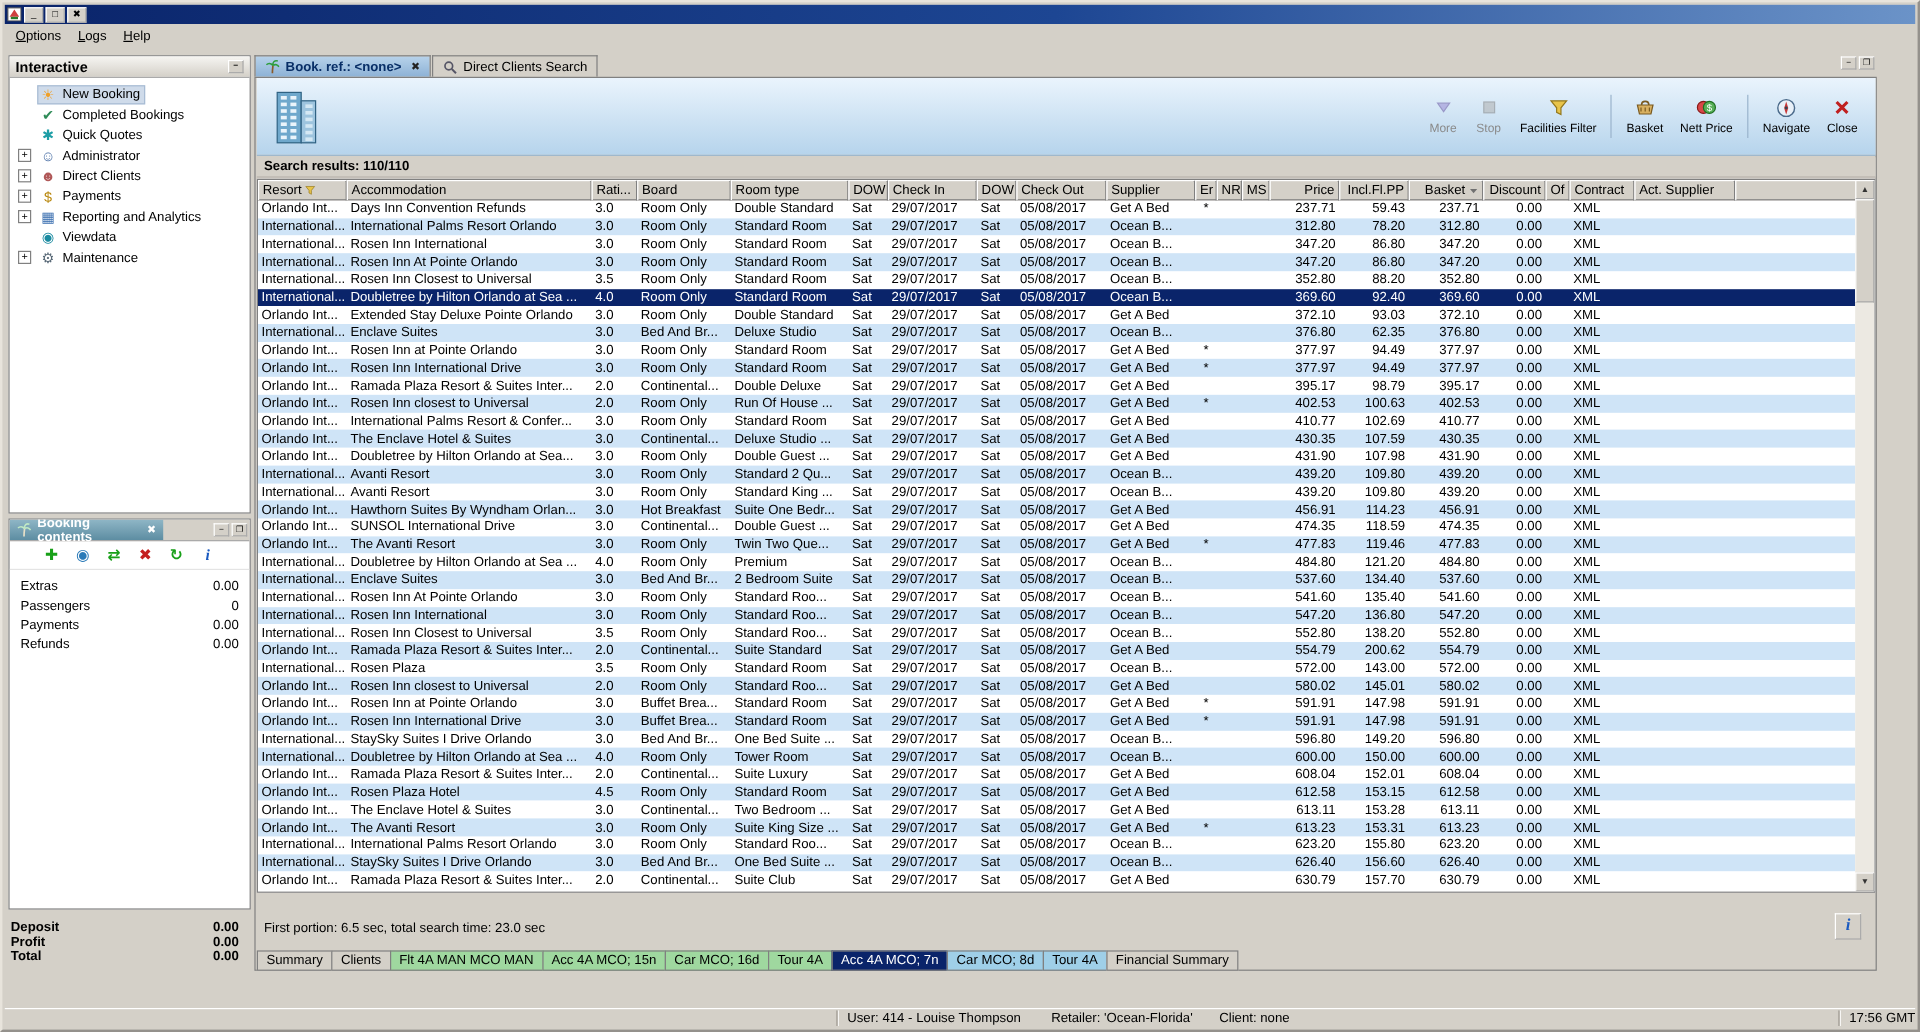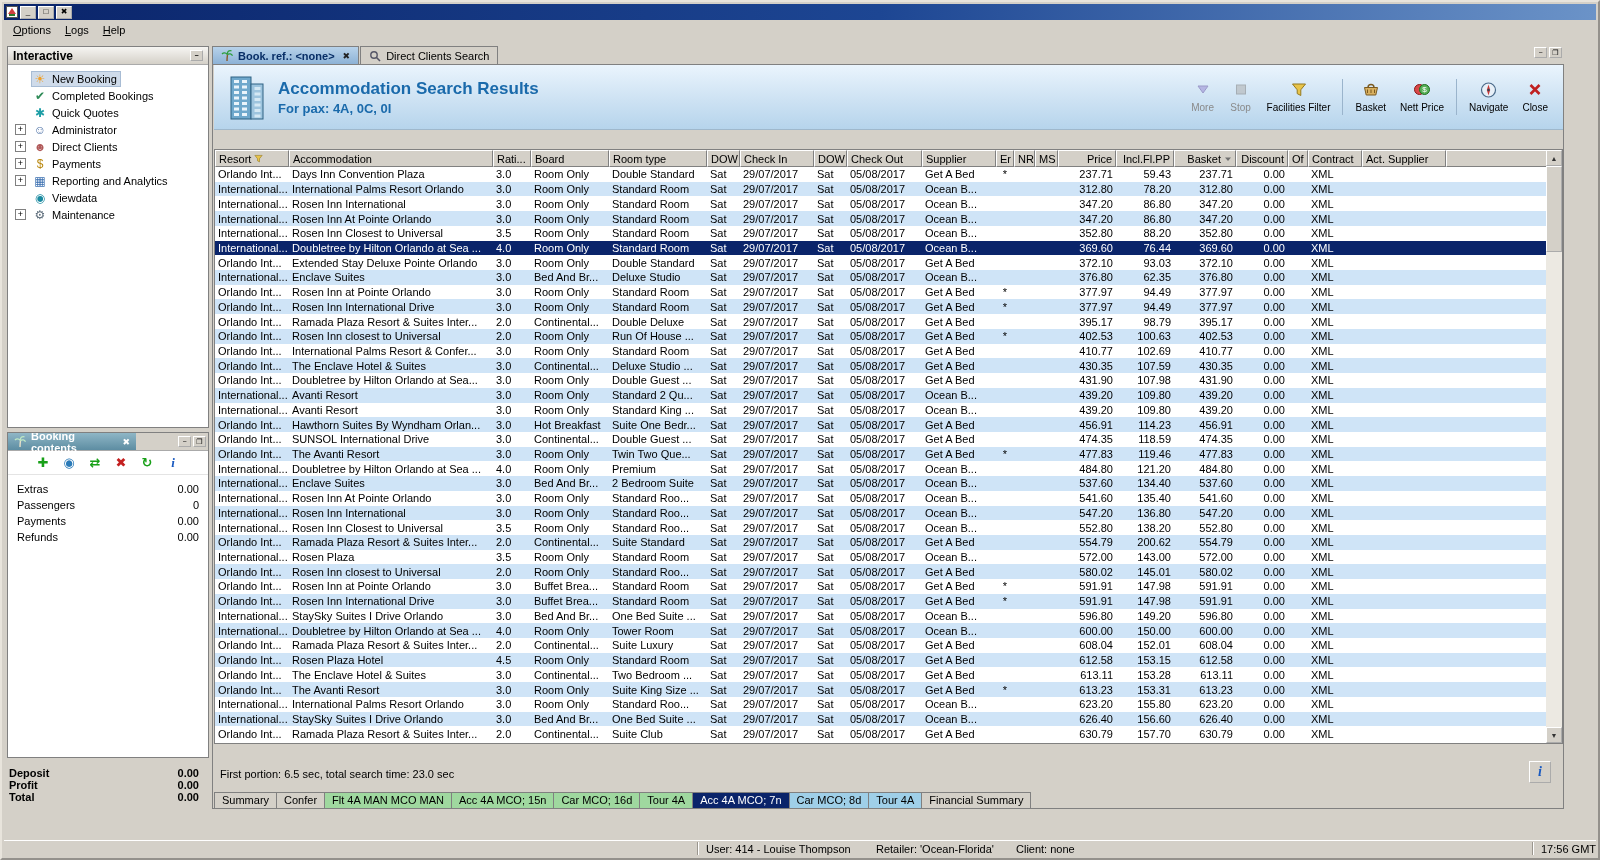--- a/index.html
+++ b/index.html
@@ -325,24 +325,20 @@
             <rect x="6" y="38" width="5" height="3" fill="#eaf4fb"></rect>
             <rect x="14" y="38" width="5" height="3" fill="#eaf4fb"></rect>
             <rect x="26.5" y="12" width="6" height="3" fill="#d4e8f4"></rect>
             <rect x="26.5" y="17.5" width="6" height="3" fill="#d4e8f4"></rect>
             <rect x="26.5" y="23" width="6" height="3" fill="#d4e8f4"></rect>
             <rect x="26.5" y="28.5" width="6" height="3" fill="#d4e8f4"></rect>
             <rect x="26.5" y="34" width="6" height="3" fill="#d4e8f4"></rect>
             <rect x="26.5" y="39.5" width="6" height="3" fill="#d4e8f4"></rect>
           </svg>
         </span>
-      <span class="hdr-titles">
-        <span class="h1">Accommodation Search Results</span>
-        <span class="h2">For pax: 4A, 0C, 0I</span>
-      </span>
       <span class="hbtns">
           <div class="hbtn dim">
             <span class="hicon">
               <svg width="14" height="13" viewBox="0 0 14 13">
                 <path d="M2 3 H12 L7 10 Z" fill="#9a8cd4" stroke="#6a5aa4"></path>
               </svg>
             </span>
             <span class="hlbl">More</span>
           </div>
           <div class="hbtn dim">
@@ -396,20 +392,23 @@
           <div class="hbtn">
             <span class="hicon">
               <svg width="14" height="13" viewBox="0 0 14 13">
                 <path d="M2.5 2 L11.5 11 M11.5 2 L2.5 11" stroke="#c02020" stroke-width="2.6"></path>
               </svg>
             </span>
             <span class="hlbl">Close</span>
           </div>
         </span>
     </div>
+    <div class="results-bar">
+      <span>Search results: 110/110</span>
+    </div>
     <div class="gridwrap">
       <div class="ghead">
           <div class="gh" style="width: 74px;">
             <span>Resort</span>
             <span class="colicon">
               <svg width="9" height="9" viewBox="0 0 16 15">
                 <path d="M1.5 2 H14.5 L9.8 7.8 V13.5 L6.2 11.6 V7.8 Z" fill="#e8c44a" stroke="#93781e"></path>
               </svg>
             </span>
           </div>
@@ -473,21 +472,21 @@
             <span>Contract</span>
           </div>
           <div class="gh" style="width: 84px;">
             <span>Act. Supplier</span>
           </div>
           <div class="gh fill"></div>
         </div>
       <div class="gbody">
           <div class="grow">
             <span class="gcell" style="width: 74px;">Orlando Int...</span>
-            <span class="gcell" style="width: 204px;">Days Inn Convention Plaza</span>
+            <span class="gcell" style="width: 204px;">Days Inn Convention Refunds</span>
             <span class="gcell" style="width: 38px;">3.0</span>
             <span class="gcell" style="width: 78px;">Room Only</span>
             <span class="gcell" style="width: 98px;">Double Standard</span>
             <span class="gcell" style="width: 33px;">Sat</span>
             <span class="gcell" style="width: 74px;">29/07/2017</span>
             <span class="gcell" style="width: 33px;">Sat</span>
             <span class="gcell" style="width: 75px;">05/08/2017</span>
             <span class="gcell" style="width: 74px;">Get A Bed</span>
             <span class="gcell c" style="width: 18px;">*</span>
             <span class="gcell c" style="width: 21px;"></span>
@@ -601,21 +600,21 @@
             <span class="gcell" style="width: 98px;">Standard Room</span>
             <span class="gcell" style="width: 33px;">Sat</span>
             <span class="gcell" style="width: 74px;">29/07/2017</span>
             <span class="gcell" style="width: 33px;">Sat</span>
             <span class="gcell" style="width: 75px;">05/08/2017</span>
             <span class="gcell" style="width: 74px;">Ocean B...</span>
             <span class="gcell c" style="width: 18px;"></span>
             <span class="gcell c" style="width: 21px;"></span>
             <span class="gcell c" style="width: 23px;"></span>
             <span class="gcell r" style="width: 58px;">369.60</span>
-            <span class="gcell r" style="width: 58px;">76.44</span>
+            <span class="gcell r" style="width: 58px;">92.40</span>
             <span class="gcell r" style="width: 62px;">369.60</span>
             <span class="gcell r" style="width: 52px;">0.00</span>
             <span class="gcell" style="width: 20px;"></span>
             <span class="gcell" style="width: 54px;">XML</span>
             <span class="gcell" style="width: 84px;"></span>
             <span class="gcell fill"></span>
           </div>
           <div class="grow">
             <span class="gcell" style="width: 74px;">Orlando Int...</span>
             <span class="gcell" style="width: 204px;">Extended Stay Deluxe Pointe Orlando</span>
@@ -1381,21 +1380,21 @@
         <span class="vthumb"></span>
         <span class="vbtn" style="bottom:0">▼</span>
       </div>
     </div>
     <div class="portion">
       <span>First portion: 6.5 sec, total search time: 23.0 sec</span>
     </div>
     <div class="info-btn">i</div>
     <div class="btabs">
         <div class="btab plain">Summary</div>
-        <div class="btab plain">Confer</div>
+        <div class="btab plain">Clients</div>
         <div class="btab green">Flt 4A MAN MCO MAN</div>
         <div class="btab green">Acc 4A MCO; 15n</div>
         <div class="btab green">Car MCO; 16d</div>
         <div class="btab green">Tour 4A</div>
         <div class="btab selected">Acc 4A MCO; 7n</div>
         <div class="btab cyan">Car MCO; 8d</div>
         <div class="btab cyan">Tour 4A</div>
         <div class="btab plain">Financial Summary</div>
       </div>
   </div>

